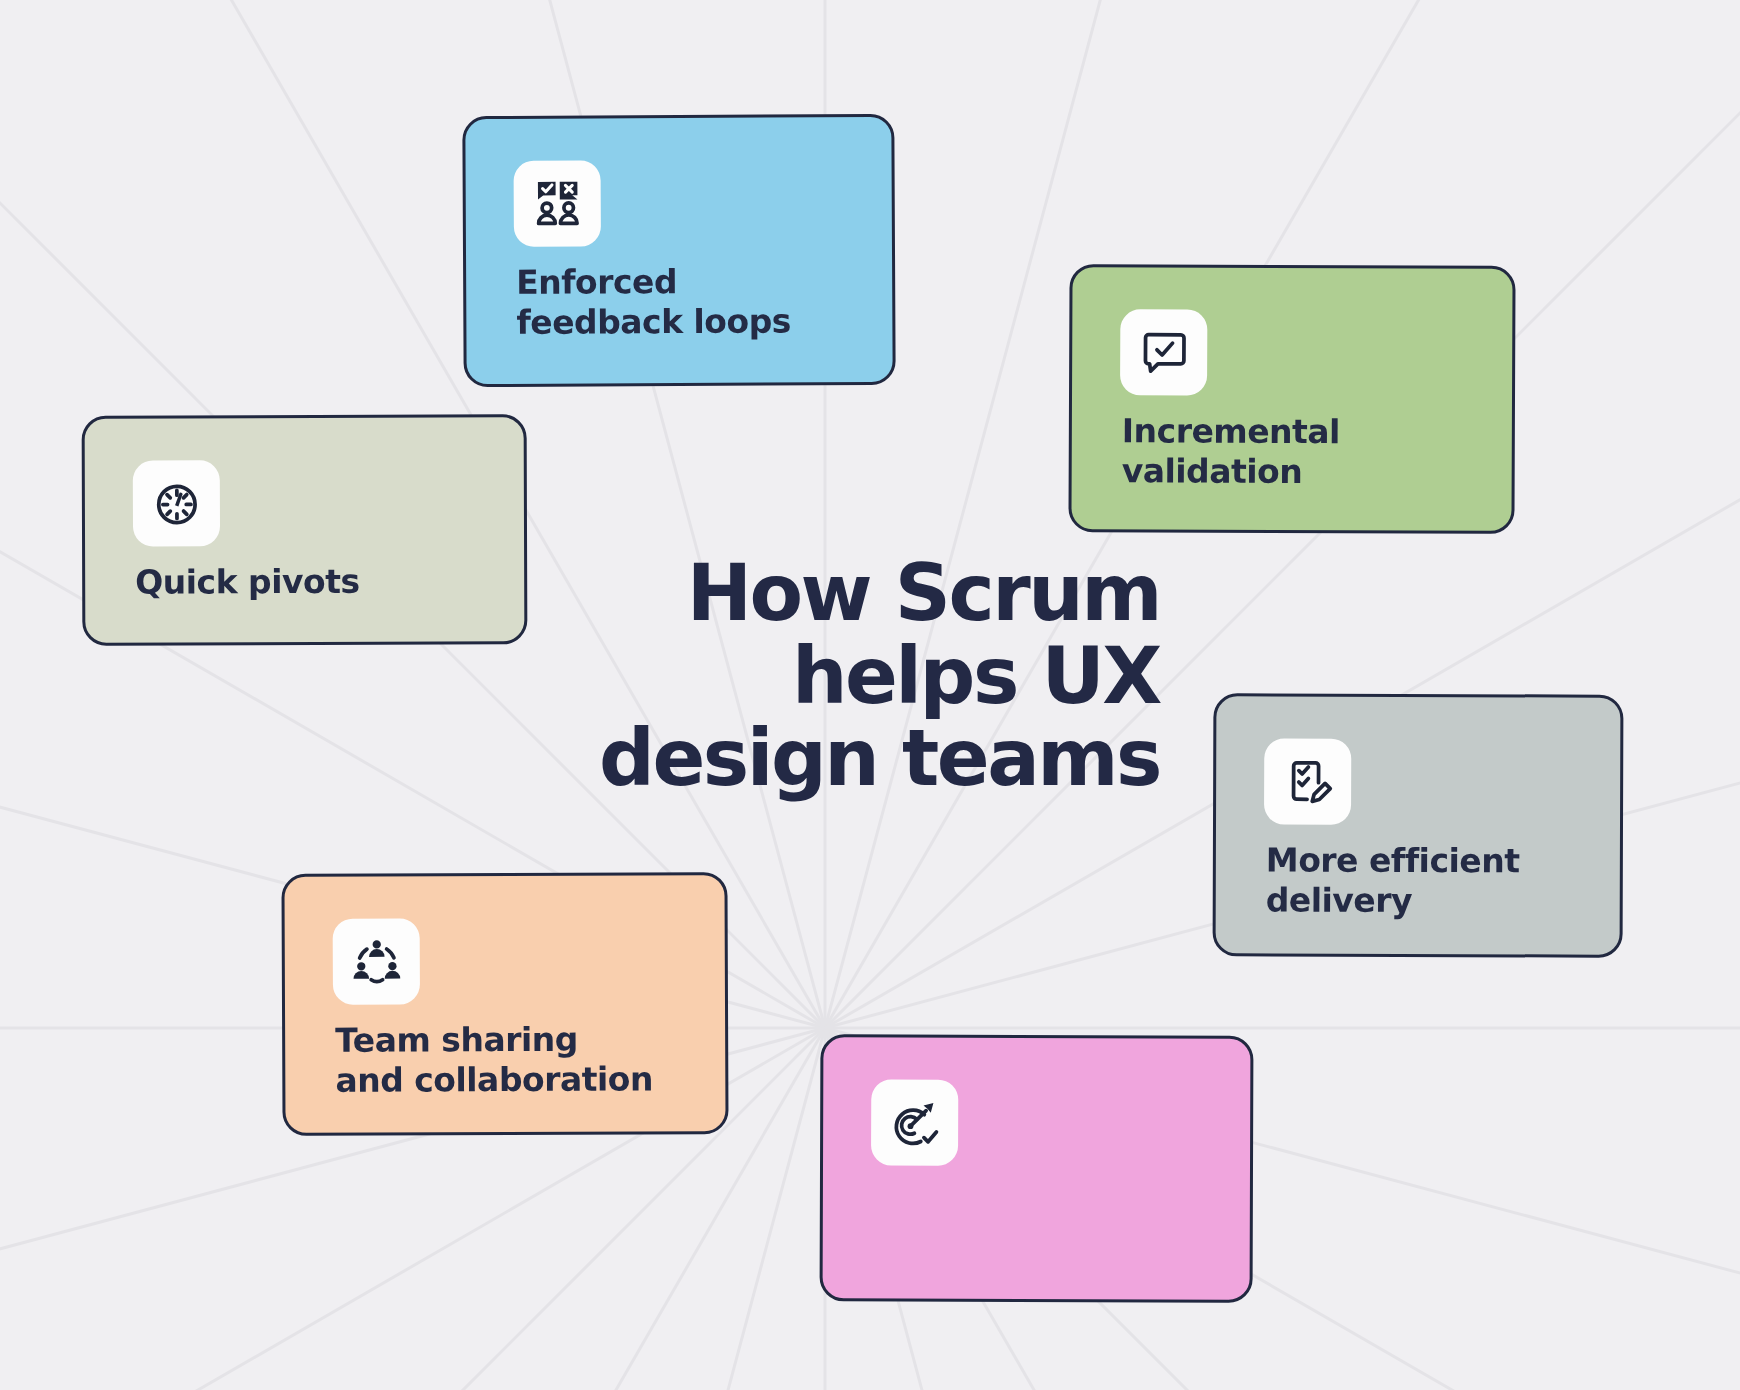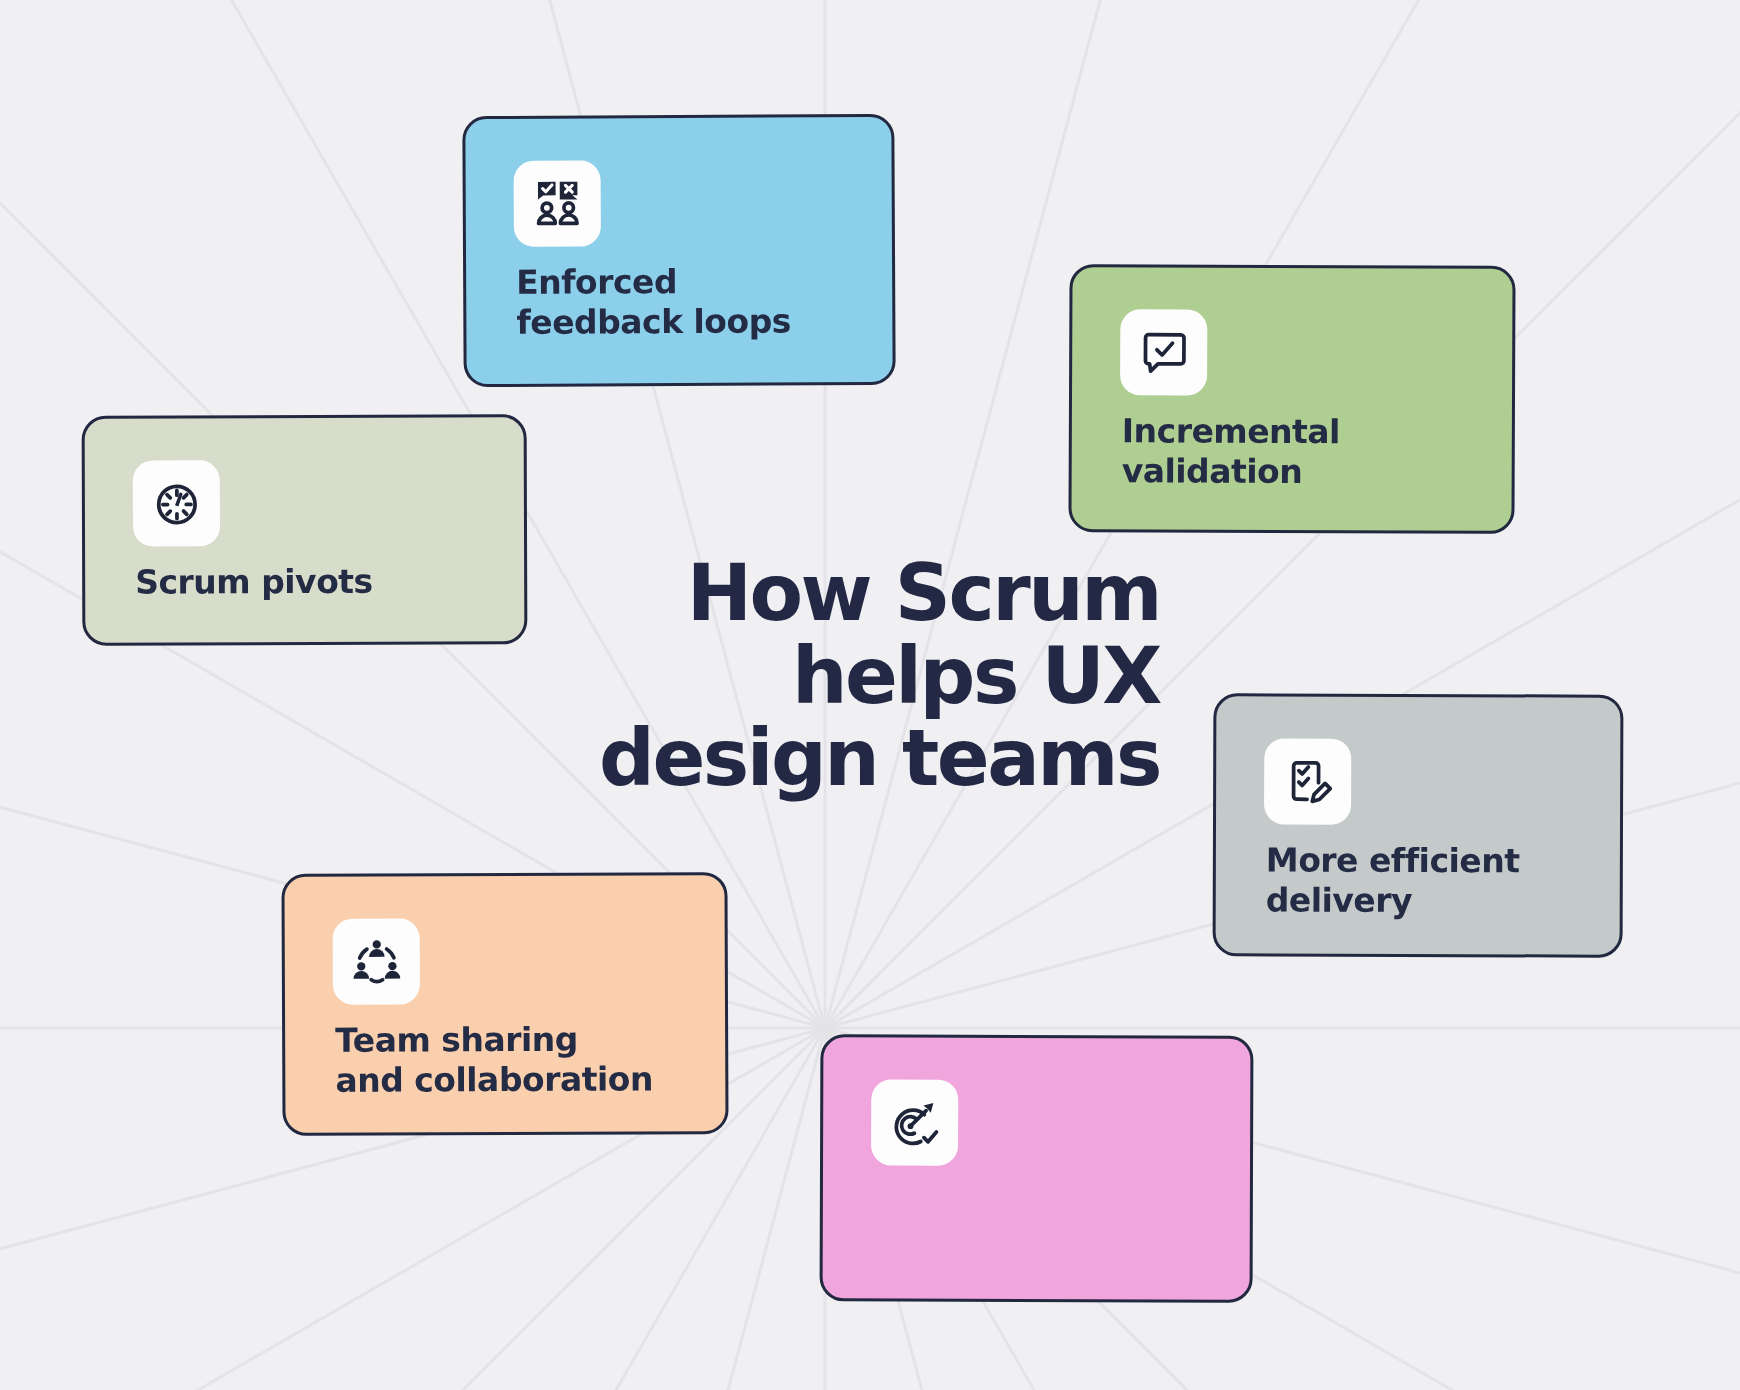--- a/index.html
+++ b/index.html
@@ -136,21 +136,21 @@
           <line x1="12.5" y1="27" x2="17" y2="27"></line>
           <line x1="35" y1="27" x2="39.5" y2="27"></line>
           <line x1="16.5" y1="17.5" x2="19.6" y2="20.6"></line>
           <line x1="32.4" y1="33.4" x2="35.5" y2="36.5"></line>
           <line x1="16.5" y1="36.5" x2="19.6" y2="33.4"></line>
           <line x1="32.4" y1="20.6" x2="35.5" y2="17.5"></line>
         </g>
         <path class="glyph-fill" d="M24.2 27.8 L28.6 15.6 a2.4 2.4 0 0 1 3 1.4 l-4.2 12 z"></path>
       </svg>
     </div>
-    <div class="card-label">Scrum pivots</div>
+    <div class="card-label">Quick pivots</div>
   </div>
 
   <div class="card" id="card-3" style="background: rgb(195, 202, 201);">
     <div class="icon-tile">
       <svg width="54" height="54" viewBox="0 0 52 52">
         <path class="glyph" stroke-width="3.8" d="M36 27 v-16 a3 3 0 0 0-3-3 h-18 a3 3 0 0 0-3 3 v29 a3 3 0 0 0 3 3 h10"></path>
         <path class="glyph" stroke-width="3.4" d="M17 15.5 l3.2 3.2 l6-6.7"></path>
         <path class="glyph" stroke-width="3.4" d="M17 26.5 l3.2 3.2 l6-6.7"></path>
         <path class="glyph" stroke-width="3.2" fill="#fdfdfd" d="M30 45 l1.8-6.8 l10.5-10.5 l5 5 l-10.5 10.5 z"></path>
       </svg>

